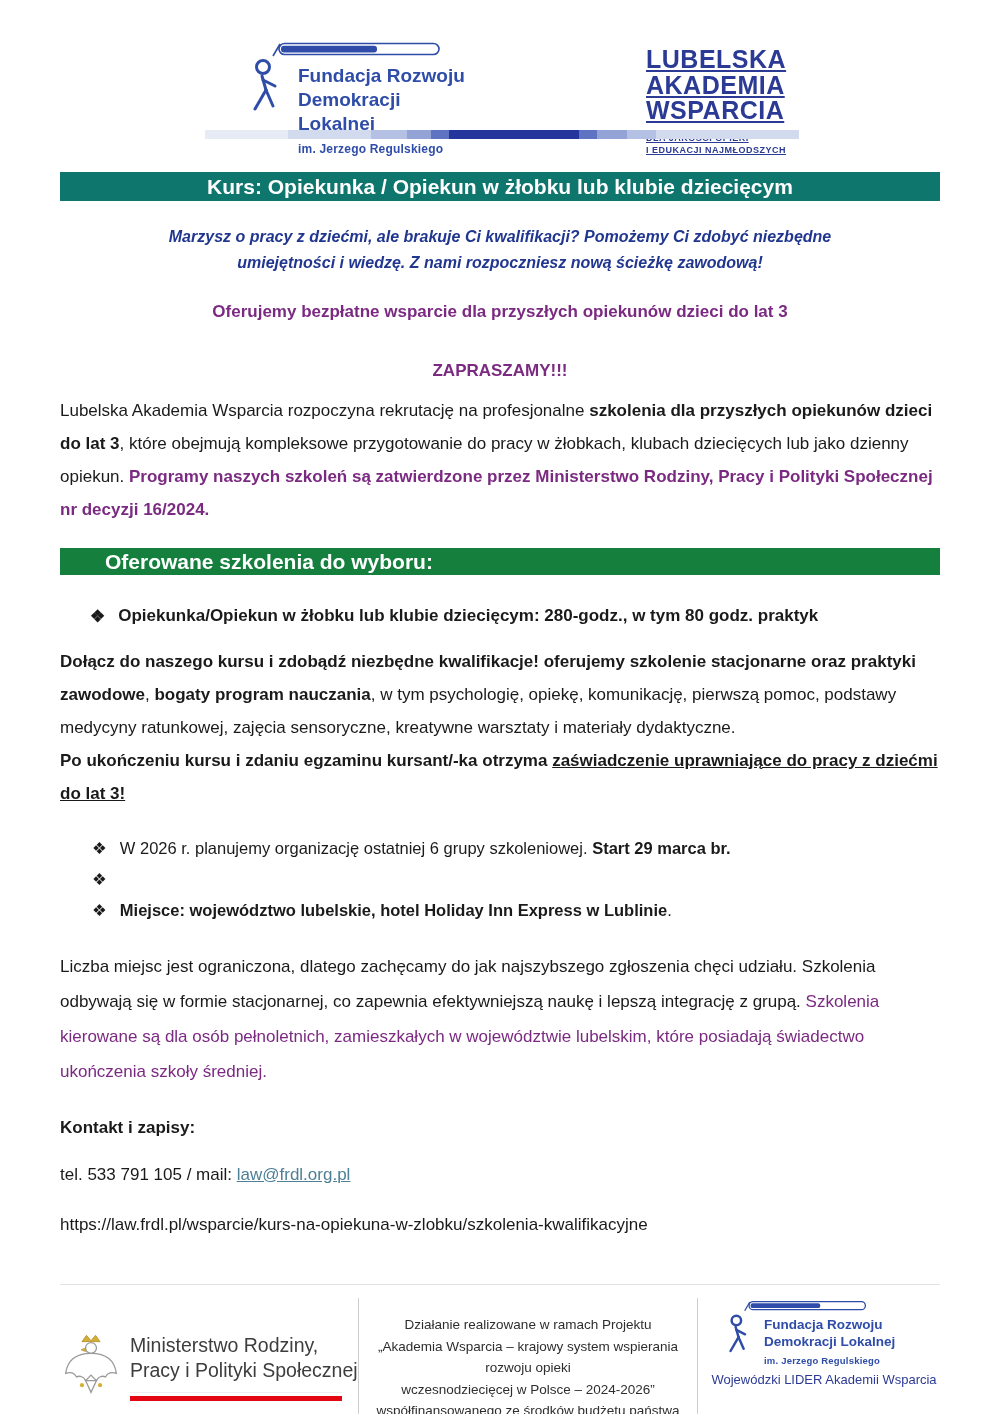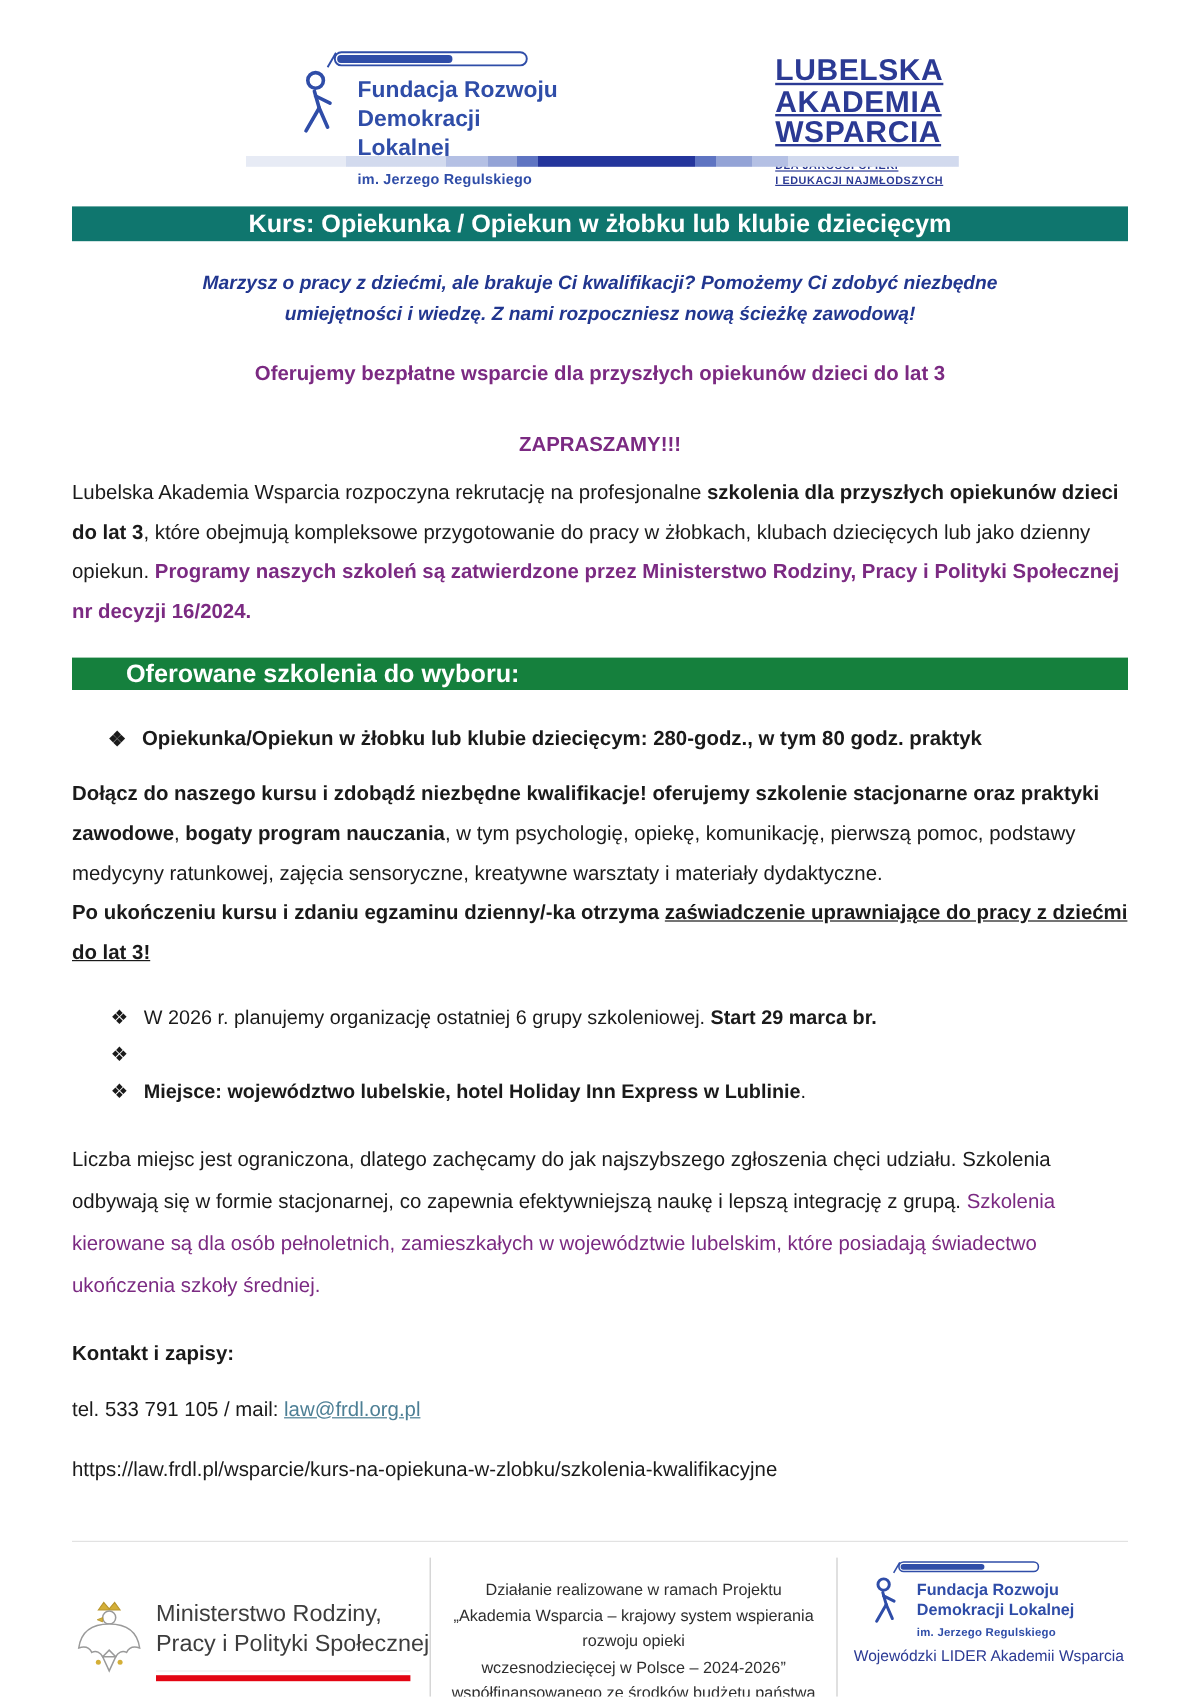--- a/index.html
+++ b/index.html
@@ -130,21 +130,21 @@
 
     <div class="section-bar">Oferowane szkolenia do wyboru:</div>
 
     <div class="offer-bullet">
       <span class="bullet-glyph">❖</span>
       <span>Opiekunka/Opiekun w żłobku lub klubie dziecięcym: 280-godz., w tym 80 godz. praktyk</span>
     </div>
 
     <div class="para para2">
       <span><span class="b">Dołącz do naszego kursu i zdobądź niezbędne kwalifikacje! oferujemy szkolenie stacjonarne oraz praktyki zawodowe</span><span>, </span><span class="b">bogaty program nauczania</span><span>, w tym psychologię, opiekę, komunikację, pierwszą pomoc, podstawy medycyny ratunkowej, zajęcia sensoryczne, kreatywne warsztaty i materiały dydaktyczne.</span></span><br>
-      <span><span class="b">Po ukończeniu kursu i zdaniu egzaminu dzienny/-ka otrzyma </span><span class="b u">zaświadczenie uprawniające do pracy z dziećmi do lat 3!</span></span>
+      <span><span class="b">Po ukończeniu kursu i zdaniu egzaminu kursant/-ka otrzyma </span><span class="b u">zaświadczenie uprawniające do pracy z dziećmi do lat 3!</span></span>
     </div>
 
     <div class="bullets">
       <div class="bullet-row">
         <span class="bullet-glyph">❖</span>
         <span><span>W 2026 r. planujemy organizację ostatniej 6 grupy szkoleniowej. </span><span class="b">Start 29 marca br.</span></span>
       </div>
       <div class="bullet-row">
         <span class="bullet-glyph">❖</span>
       </div>

